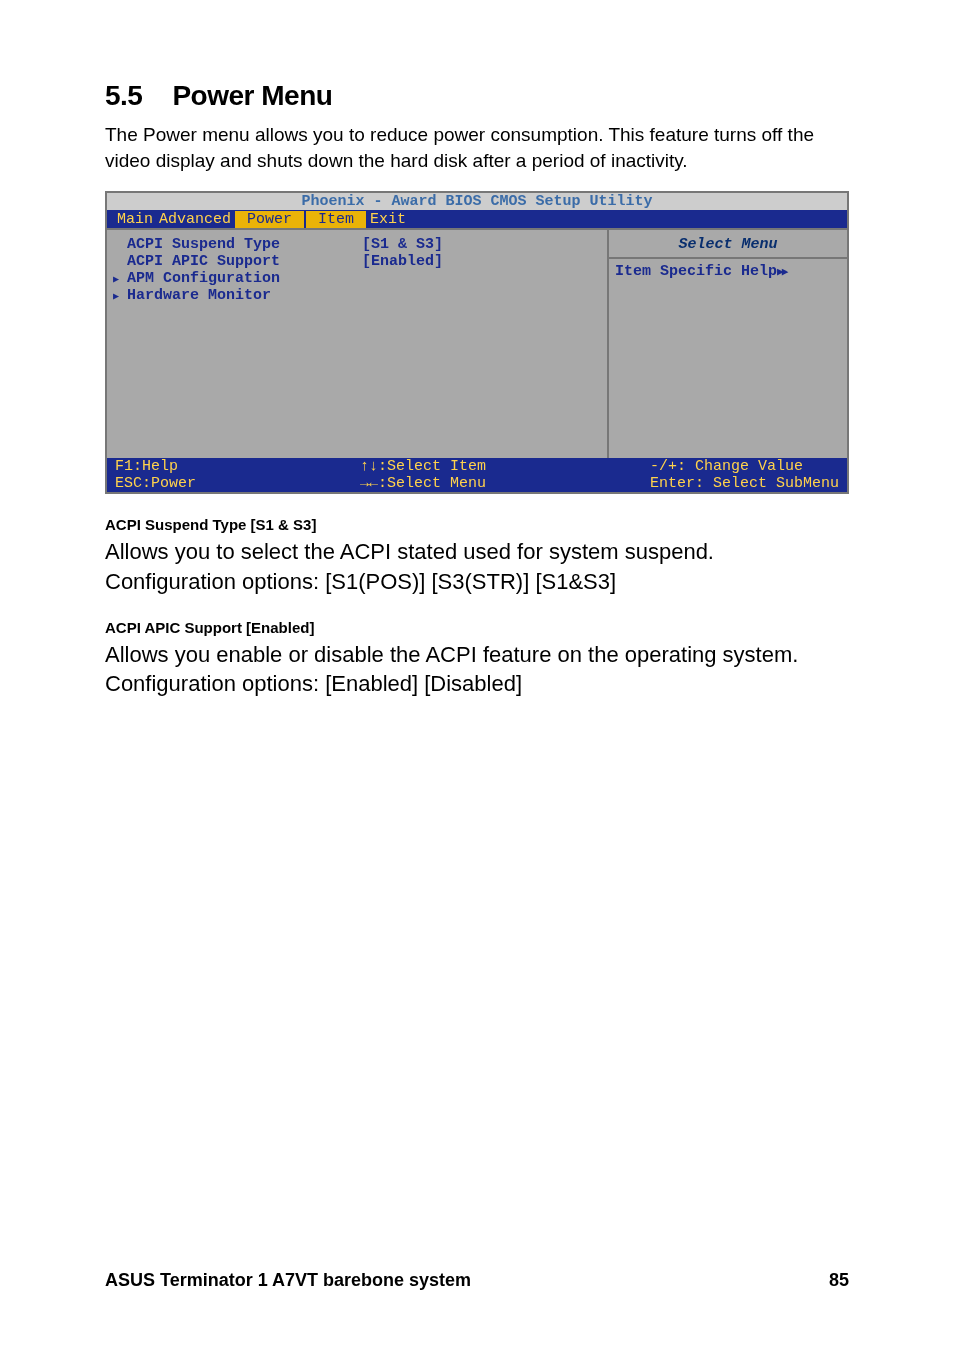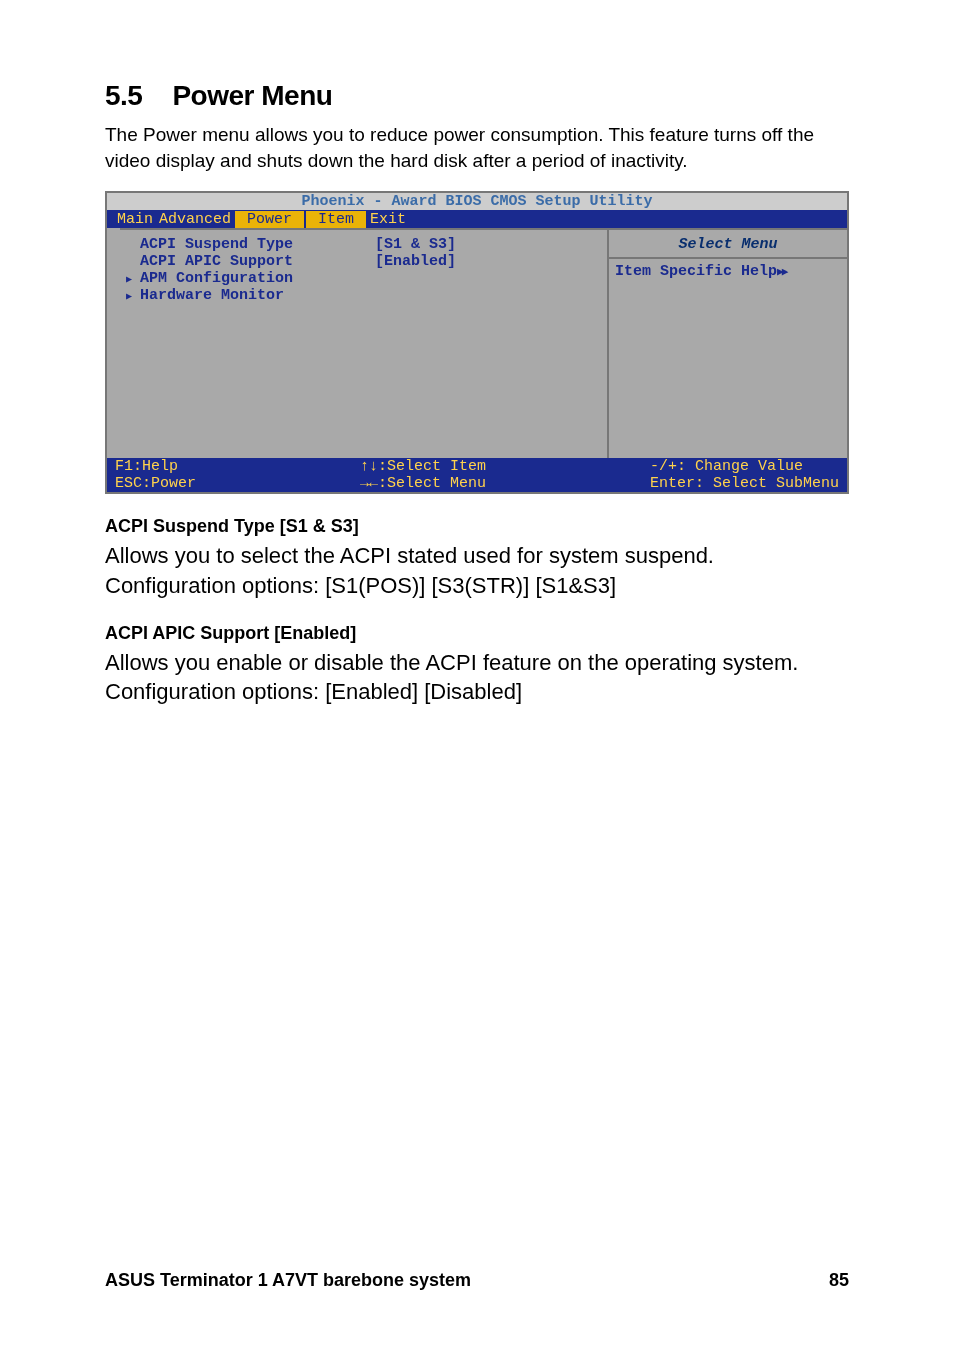--- a/index.html
+++ b/index.html
@@ -64,21 +64,20 @@
       display: flex;
       background: #a9a9a9;
       min-height: 230px;
       color: #000;
       font-weight: bold;
     }
     .bios-left {
       flex: 1;
       padding: 6px 2px 6px 2px;
       border-top: 2px solid #777;
-      margin-left: 13px;
     }
     .bios-item {
       display: flex;
       padding: 0 0 0 18px;
       height: 17px;
       align-items: center;
     }
     .bios-label {
       width: 235px;
       color: #1a2a8f;
@@ -120,21 +119,21 @@
     .bios-footer {
       background: #1a2a8f;
       color: #ffd24c;
       padding: 0 8px;
       font-weight: normal;
       display: flex;
       justify-content: space-between;
     }
     .footer-col { white-space: pre; }
     .setting-heading {
-      font-size: 18px;
+      font-size: 15px;
       font-weight: 700;
       color: #000;
       margin-top: 22px;
       margin-bottom: 4px;
     }
     .setting-text {
       font-size: 22px;
       color: #000;
       line-height: 1.35;
     }

